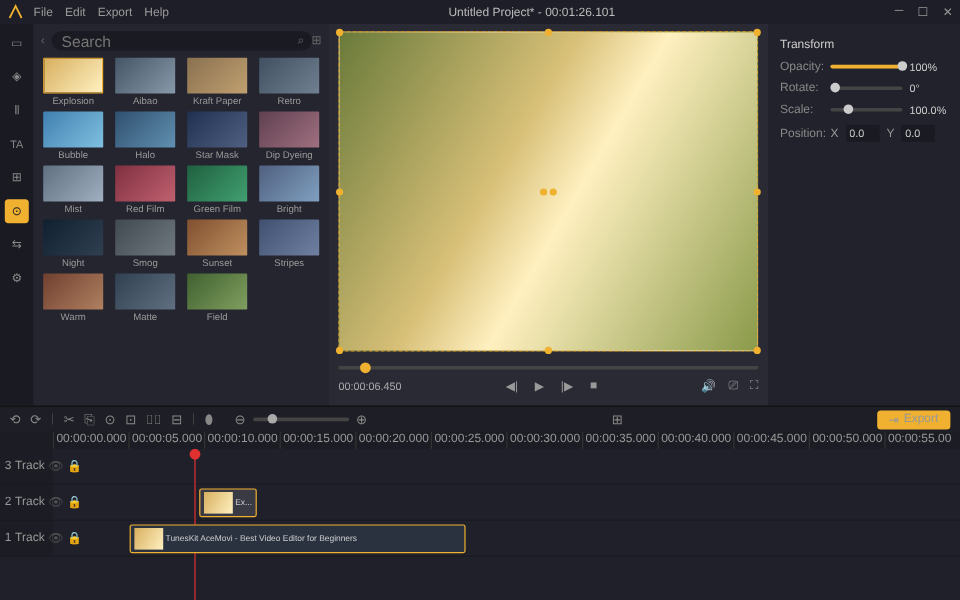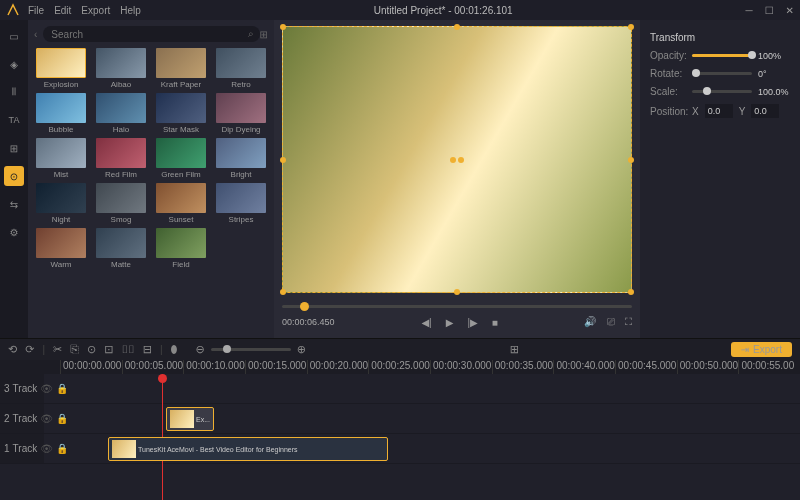--- a/index.html
+++ b/index.html
@@ -9,21 +9,21 @@
 .menu{display:flex;gap:10px}
 .menu span{cursor:pointer}
 .title{flex:1;text-align:center;color:#bbb}
 .winbtns{display:flex;gap:12px;font-size:11px;color:#888}
 .main{flex:1;display:flex;min-height:0}
 .sidebar{width:28px;background:#1a1a22;display:flex;flex-direction:column;align-items:center;padding-top:6px;gap:8px}
 .sideicon{width:20px;height:20px;display:flex;align-items:center;justify-content:center;cursor:pointer;color:#888;border-radius:3px}
 .sideicon.active{background:#f0b030;color:#222}
 .effects{width:246px;background:#252530;display:flex;flex-direction:column;padding:4px 6px}
 .search-row{display:flex;align-items:center;gap:6px;padding:2px 0 6px}
-.search{flex:1;background:#1a1a22;border:none;border-radius:9px;height:16px;padding:0 20px 0 8px;color:#888;font-size:10px}
+.search{flex:1;background:#1a1a22;border:none;border-radius:9px;height:16px;padding:0 20px 0 8px;color:#888;font-size:13px}
 .search-ico{margin-left:-18px;color:#666}
 .grid{display:grid;grid-template-columns:repeat(4,1fr);gap:4px 6px;overflow:auto}
 .thumb{display:flex;flex-direction:column;align-items:center;gap:2px;cursor:pointer}
 .thumb .img{width:50px;height:30px;background:linear-gradient(135deg,#456,#89a);border-radius:1px}
 .thumb.selected .img{border:1px solid #f0b030}
 .thumb span{font-size:8px;color:#999}
 .preview{flex:1;display:flex;flex-direction:column;padding:6px 8px}
 .canvas{flex:1;background:linear-gradient(120deg,#6a7a3a,#d8c078 40%,#fff0c0 55%,#8a9a4a);border:1px dashed #f0b030;position:relative;border-radius:2px}
 .handles{position:absolute;inset:0}
 .handle{position:absolute;width:6px;height:6px;background:#f0b030;border-radius:50%}
@@ -47,21 +47,21 @@
 .slider .knob{position:absolute;width:8px;height:8px;background:#ccc;border-radius:50%;top:-3px}
 .val{width:32px;color:#ccc;font-size:9px}
 .posfield{background:#1a1a22;border:none;width:28px;height:14px;color:#ccc;font-size:9px;padding:0 3px;text-align:left}
 .toolbar{height:22px;background:#1e1e26;display:flex;align-items:center;padding:0 8px;gap:8px;border-top:1px solid #111}
 .tbtn{color:#888;cursor:pointer;font-size:11px}
 .zoom{display:flex;align-items:center;gap:6px;margin-left:10px}
 .zslider{width:80px;height:3px;background:#444;border-radius:2px;position:relative}
 .zknob{position:absolute;left:15%;top:-3px;width:8px;height:8px;background:#aaa;border-radius:50%}
 .export{margin-left:auto;background:#f0b030;color:#222;padding:2px 10px;border-radius:3px;font-size:10px;cursor:pointer;display:flex;align-items:center;gap:4px}
 .timeline{flex:0 0 140px;background:#20202a;display:flex;flex-direction:column;position:relative}
-.ruler{height:14px;display:flex;font-size:7px;color:#666;padding-left:60px;position:relative;background:#1c1c24}
+.ruler{height:14px;display:flex;font-size:7px;color:#666;padding-left:44px;position:relative;background:#1c1c24}
 .tick{flex:1;border-left:1px solid #333;padding-left:2px}
 .tracks{flex:1;overflow:hidden;position:relative}
 .trackrow{height:30px;display:flex;align-items:center;border-bottom:1px solid #1a1a22}
 .trackhead{width:44px;height:100%;background:#1c1c24;display:flex;align-items:center;padding:0 4px;gap:3px;font-size:7px;color:#777}
 .trackbody{flex:1;position:relative;height:100%}
 .clip{position:absolute;height:24px;top:3px;background:#3a3a45;border:1px solid #f0b030;border-radius:2px;display:flex;align-items:center;padding:0 3px;gap:2px;overflow:hidden}
 .clip .cimg{width:24px;height:18px;background:linear-gradient(120deg,#d8b060,#fff0c0)}
 .playhead{position:absolute;top:0;bottom:0;left:162px;width:1px;background:#e03030}
 .playhead::before{content:"";position:absolute;top:0;left:-4px;width:9px;height:9px;background:#e03030;border-radius:50%}
 .addbtn{position:absolute;left:6px;top:16px;width:18px;height:12px;background:#2a2a35;border:1px solid #444;display:flex;align-items:center;justify-content:center;color:#666;font-size:9px;cursor:pointer}

